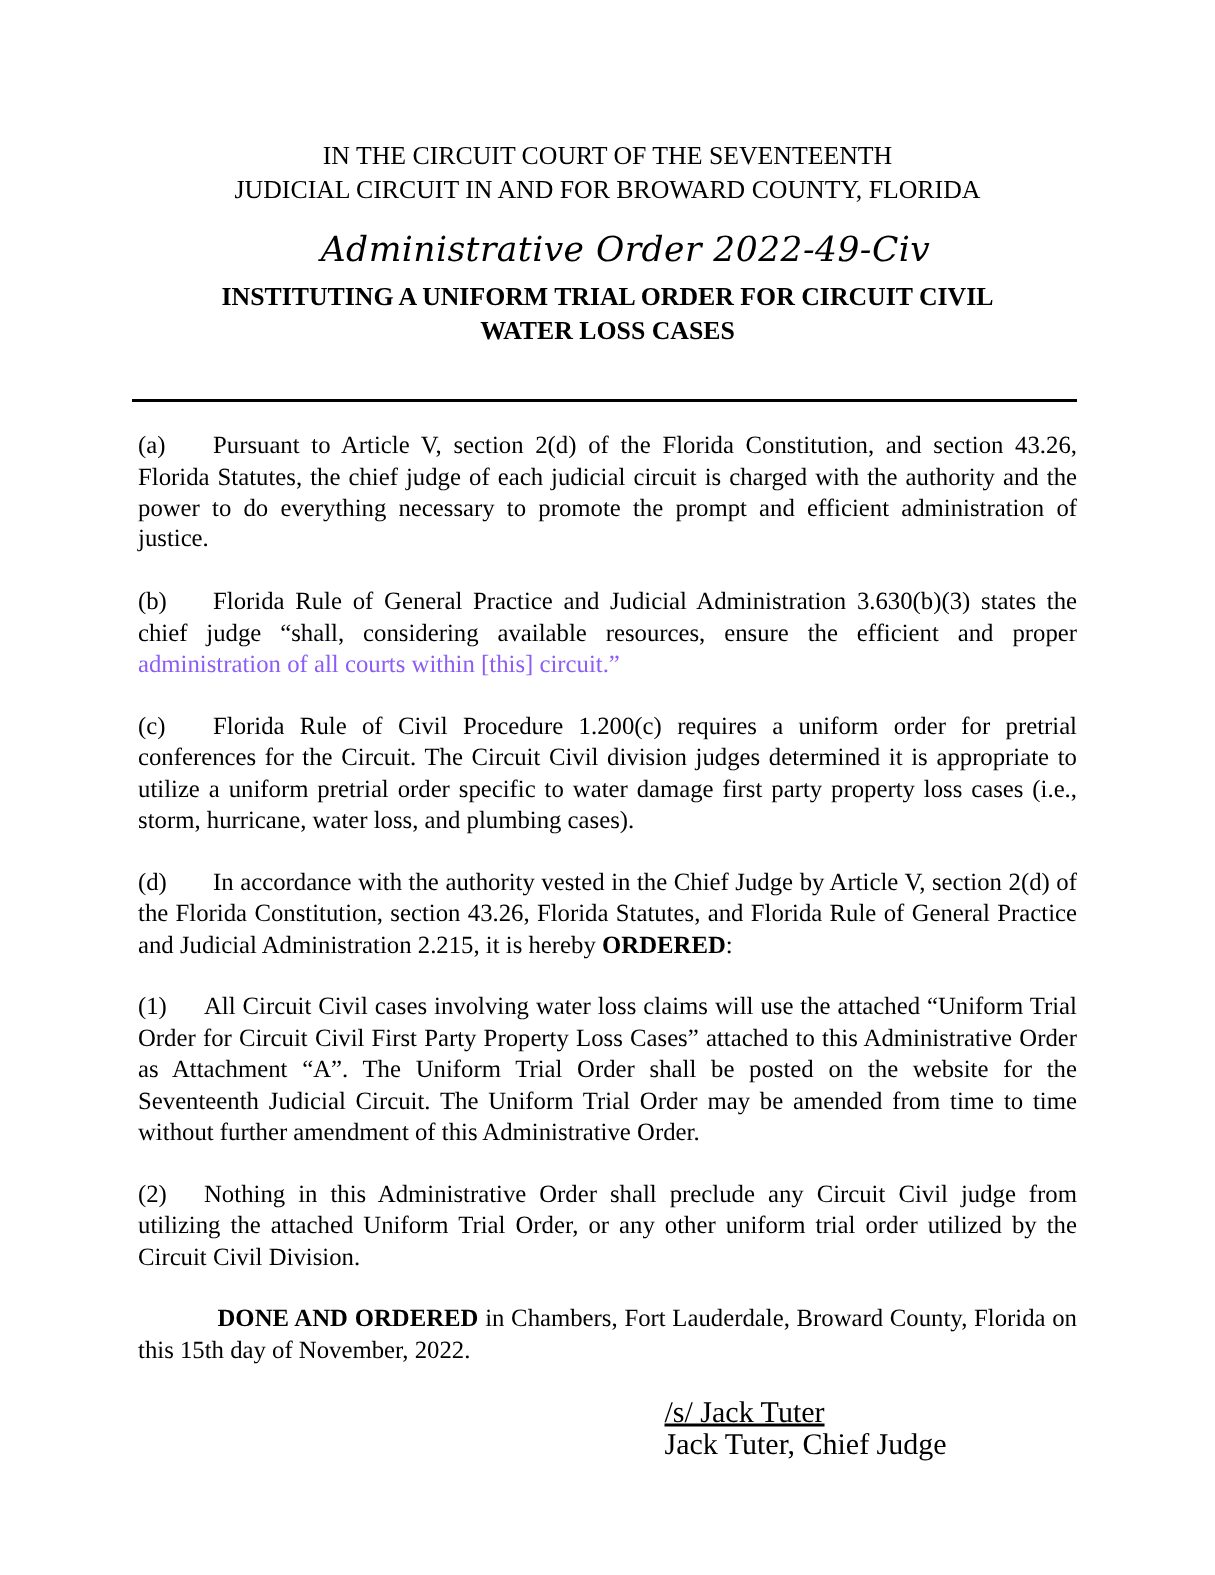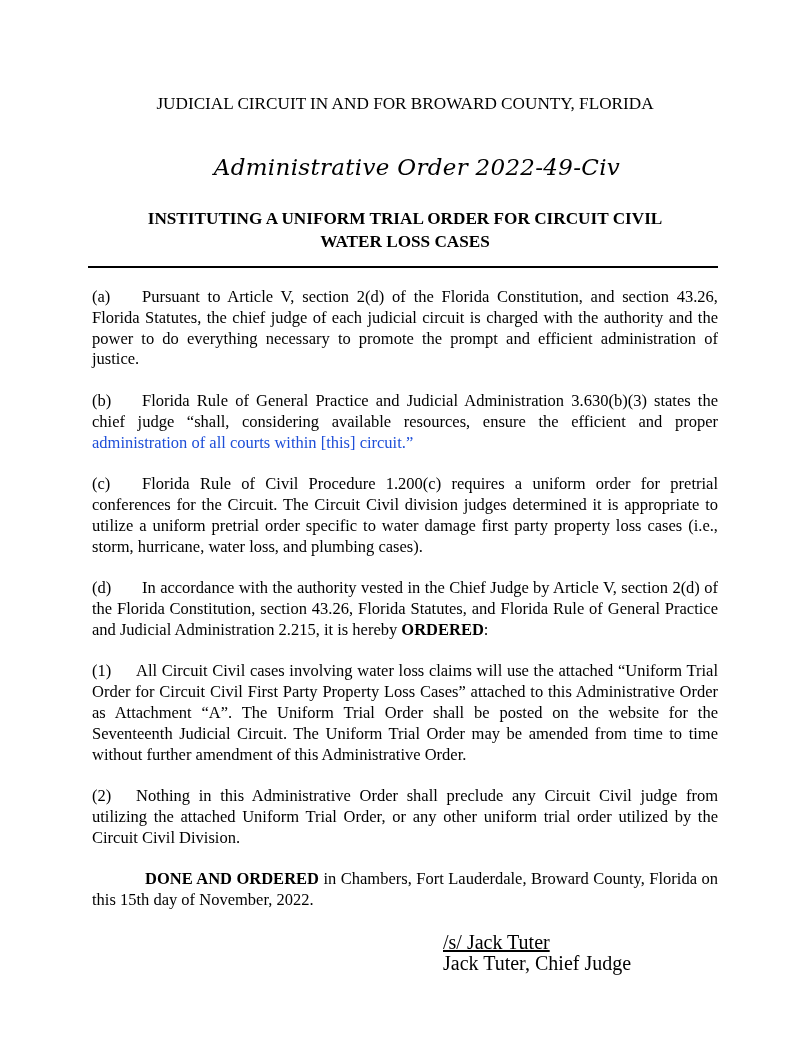--- a/index.html
+++ b/index.html
@@ -38,21 +38,21 @@
     width: 100%;
     text-align: center;
     font-family: "DejaVu Serif", serif;
     font-style: italic;
     font-size: 23px;
     line-height: 32px;
     letter-spacing: 0.3px;
   }
   .doc-title {
     position: absolute;
-    top: 208px;
+    top: 187px;
     left: 0;
     width: 100%;
     text-align: center;
     font-weight: bold;
     font-size: 17.2px;
     line-height: 22.5px;
   }
   .rule {
     position: absolute;
     top: 266px;
@@ -74,21 +74,21 @@
   }
   .plabel-l {
     display: inline-block;
     width: 50px;
   }
   .plabel-n {
     display: inline-block;
     width: 44px;
   }
   .muted {
-    color: #1d4ed8;
+    color: #8b5cf6;
   }
   .closing {
     margin: 0;
     text-indent: 53px;
   }
   .signature {
     position: absolute;
     left: 351px;
     top: 932px;
     font-size: 20px;
@@ -99,20 +99,21 @@
     text-decoration: underline;
   }
 </style>
 </head>
 <body>
 
 <div class="page">
   <div class="doc">
 
     <div class="court-name">
+      <div>IN THE CIRCUIT COURT OF THE SEVENTEENTH</div>
       <div>JUDICIAL CIRCUIT IN AND FOR BROWARD COUNTY, FLORIDA</div>
     </div>
 
     <div class="order-script">Administrative Order 2022-49-Civ</div>
 
     <div class="doc-title">
       <div>INSTITUTING A UNIFORM TRIAL ORDER FOR CIRCUIT CIVIL</div>
       <div>WATER LOSS CASES</div>
     </div>
 

